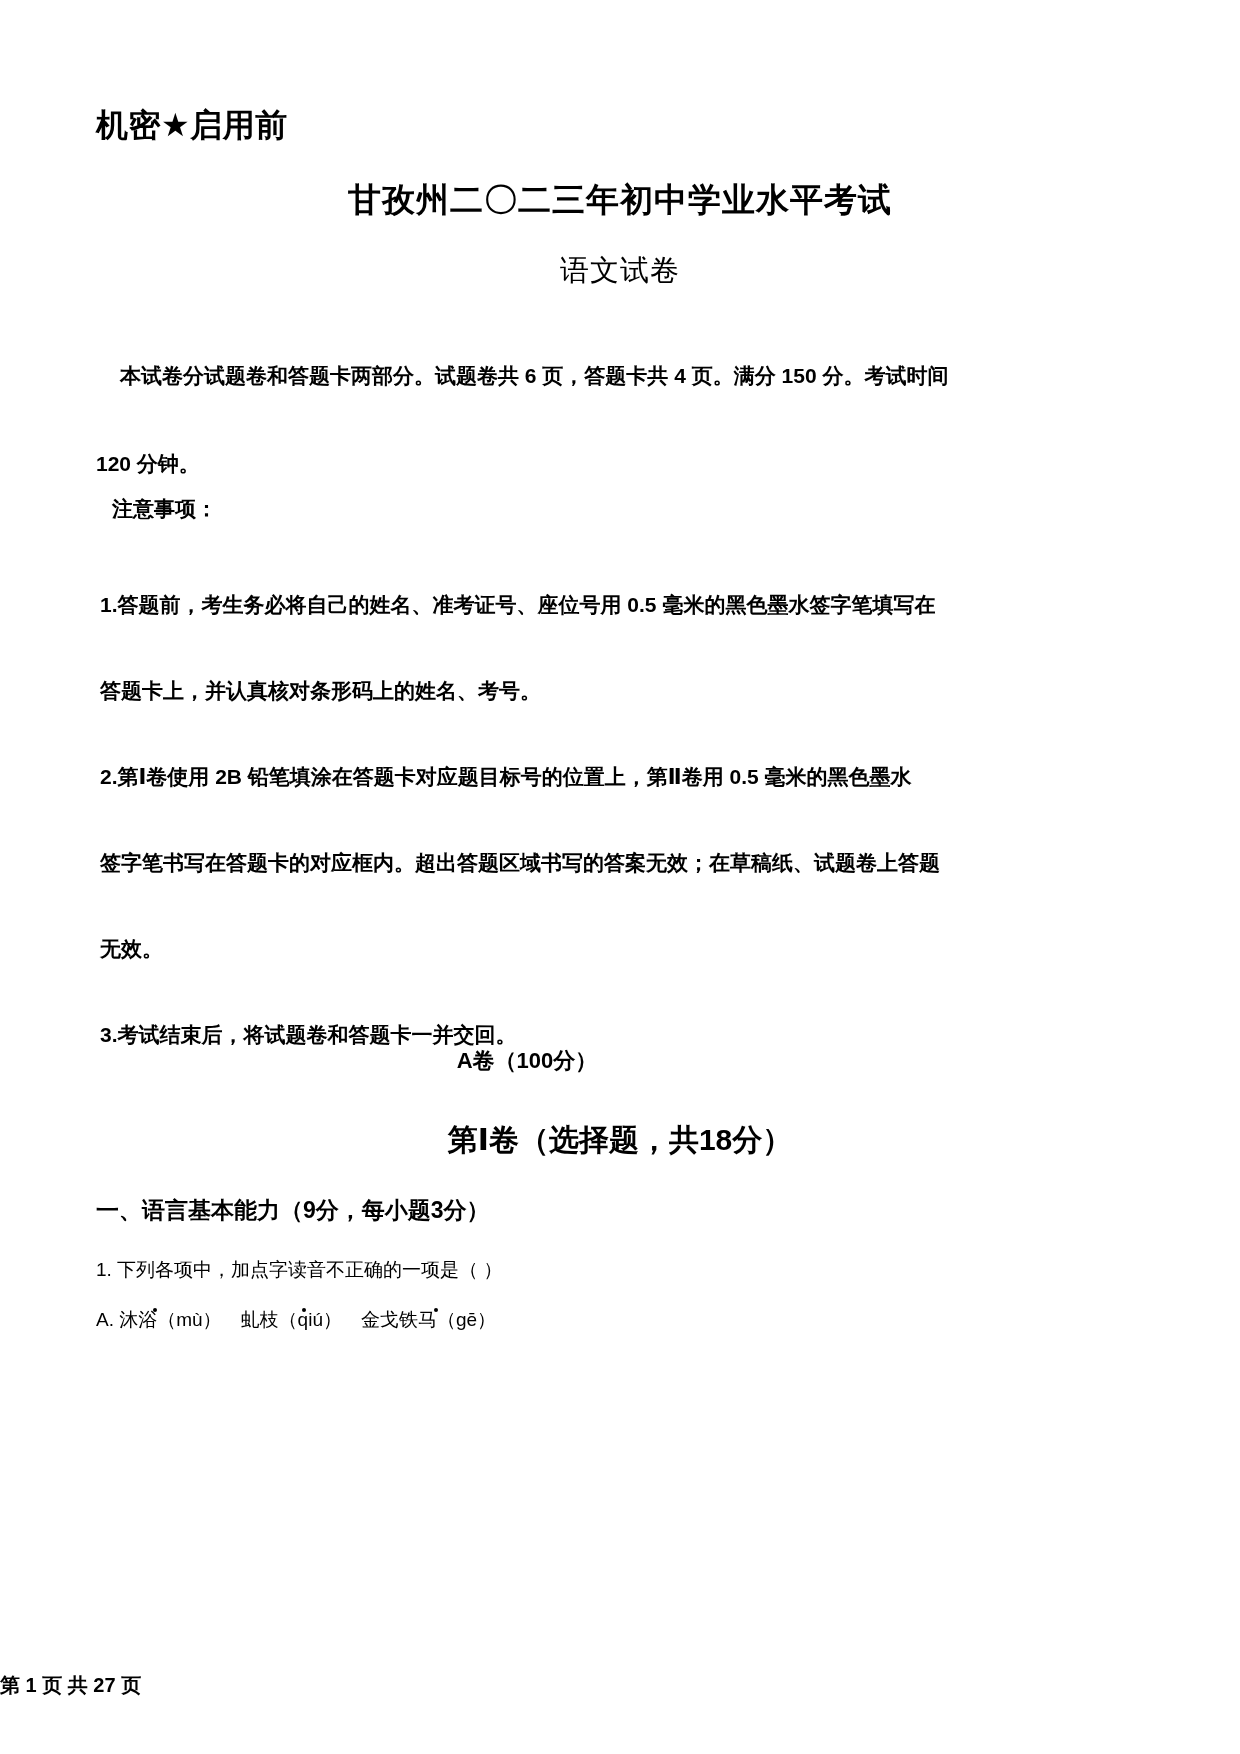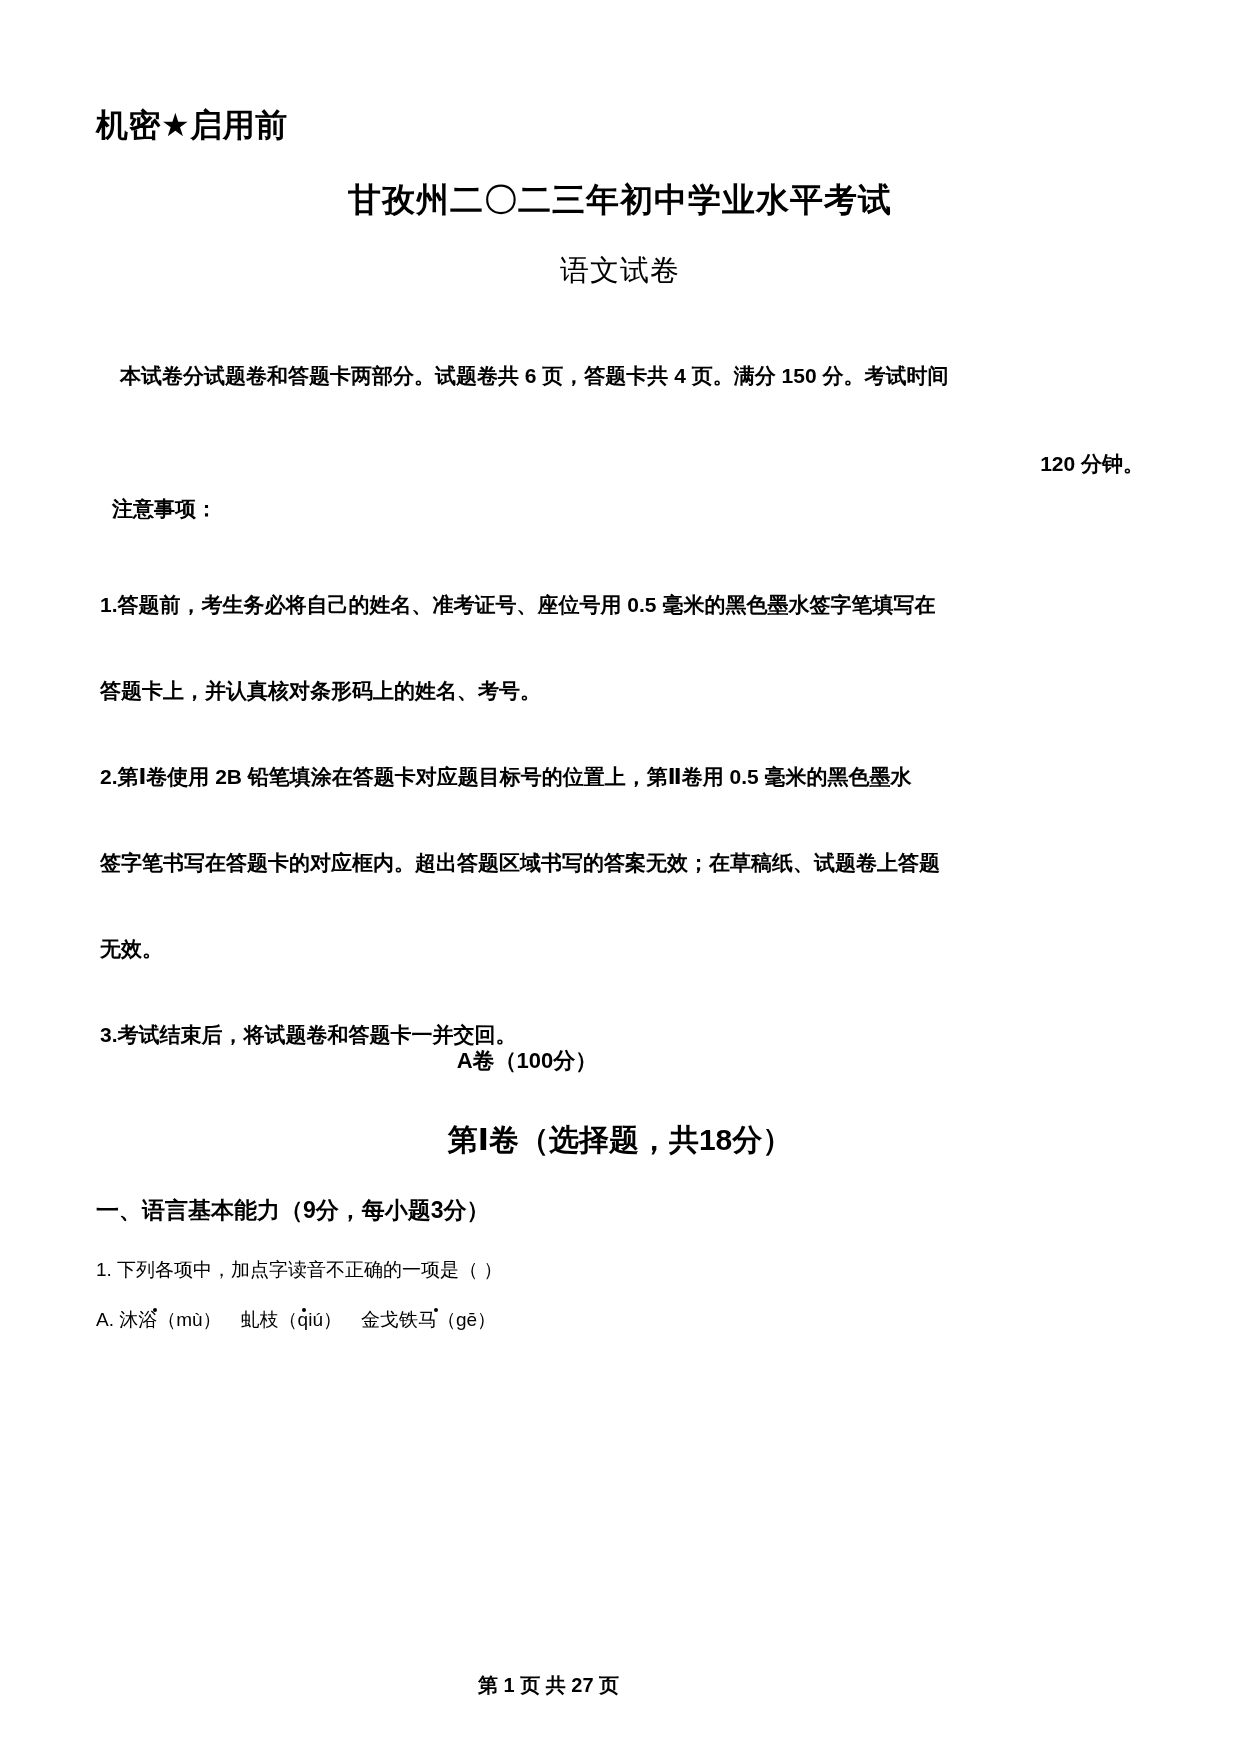--- a/index.html
+++ b/index.html
@@ -63,21 +63,21 @@
     top: 332px;
     width: 1048px;
     font-size: 21px;
     font-weight: 700;
     line-height: 88px;
     text-indent: 24px;
     text-align: justify;
   }
   .intro .tail {
     display: block;
-    text-align: right;
+    text-align: left;
     text-indent: 0;
   }
 
   .notes-head {
     position: absolute;
     left: 112px;
     top: 495px;
     font-size: 21px;
     font-weight: 700;
   }
@@ -159,21 +159,20 @@
     border-radius: 50%;
     background: #000;
     vertical-align: middle;
   }
 
   .footer {
     position: absolute;
     left: 0;
     top: 1672px;
     width: 1097px;
-    text-align: center;
     font-size: 20px;
     font-weight: 700;
   }
 </style>
 </head>
 <body>
 
 <div class="page">
 
   <div class="confidential">机密★启用前</div>

